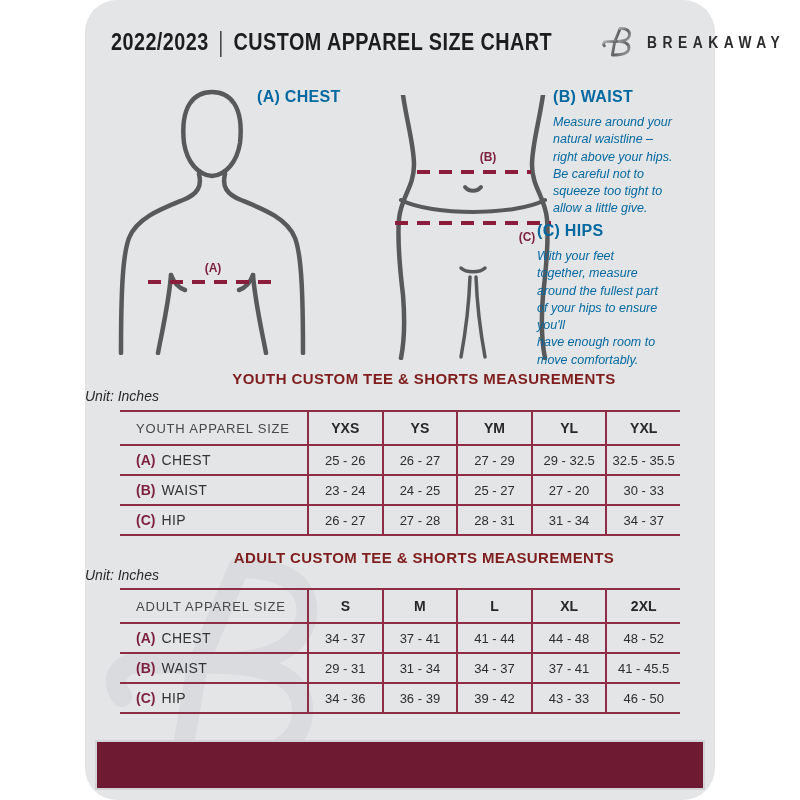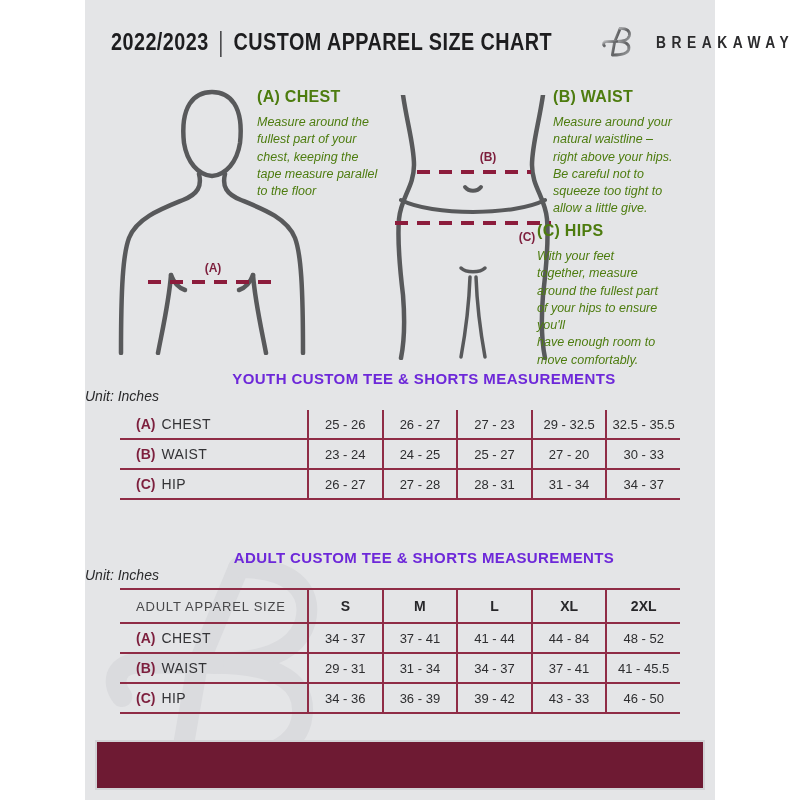--- a/index.html
+++ b/index.html
@@ -1,37 +1,37 @@
 <!DOCTYPE html>
 <html><head>
 <meta charset="utf-8">
 <style>
   * { margin:0; padding:0; box-sizing:border-box; }
   html,body { width:800px; height:800px; background:#ffffff; font-family:"Liberation Sans", sans-serif; }
   .canvas { position:relative; width:800px; height:800px; background:#ffffff; overflow:hidden; }
-  .page { position:absolute; left:85px; top:0; width:630px; height:800px; background:#e4e5e7; }
+  .page { position:absolute; left:85px; top:0; width:630px; height:800px; background:#e4e5e7;border-radius:32px; }
 
   
   .hdr { position:absolute; left:0; top:22px; width:100%; height:40px; display:flex; align-items:center; justify-content:space-between; padding:0 26px; }
   .hdr-title { display:flex; align-items:center; gap:11px; color:#1d1d1f; font-weight:bold; font-size:22px; letter-spacing:.5px; transform:scale(.9,1.12); transform-origin:left center; white-space:nowrap; }
   .hdr-sep { font-weight:normal; color:#3a3a3c; font-size:20px; transform:scaleY(1.2); }
-  .brand { display:flex; align-items:center; gap:9px; }
+  .brand { display:flex; align-items:center; }
   .brand-name { font-weight:bold; font-size:15px; letter-spacing:6px; color:#2b2b2d; transform:scale(.92,1.05); transform-origin:right center; white-space:nowrap; }
 
   
-  .guide-block { position:absolute; color:#4d7c0f; z-index:2; }
+  .guide-block { position:absolute; color:#0369a1; z-index:2; }
   .guide-h { font-weight:bold; font-size:16px; letter-spacing:.3px; margin-bottom:8px; }
   .guide-t { font-style:italic; font-size:12.5px; line-height:1.38; white-space:pre-line; }
   .fig { position:absolute; z-index:1; }
   .outline { fill:none; stroke:#58595b; stroke-width:4.5; stroke-linecap:round; }
   .dash { fill:none; stroke:#8c1c3c; stroke-width:4; stroke-dasharray:13 9; stroke-linecap:butt; }
   .figlabel { fill:#7d1f3d; font-weight:bold; font-size:12px; font-family:"Liberation Sans",sans-serif; }
 
   
-  .sec-title { position:absolute; width:100%; text-align:center; font-weight:bold; font-size:15px; letter-spacing:.4px; color:#6d28d9; z-index:2;padding-left:48px; }
+  .sec-title { position:absolute; width:100%; text-align:center; font-weight:bold; font-size:15px; letter-spacing:.4px; color:#7f1d1d; z-index:2;padding-left:48px; }
   .sec-unit { position:absolute; width:100%; text-align:left; font-style:italic; font-size:14px; color:#2a2a2c; z-index:2; }
   .size-table { position:absolute; left:35px; width:560px; z-index:2; }
   .trow { display:grid; grid-template-columns:187px repeat(5,1fr); border-bottom:2px solid #8f2c46; }
   .trow.head { border-top:2px solid #8f2c46; height:36px; }
   .trow.data { height:30px; }
   .cell { display:flex; align-items:center; justify-content:center; font-size:13px; color:#2e2e30; }
   .cell.vline { border-left:2px solid #8f2c46; }
   .cell.first { justify-content:flex-start; padding-left:16px; }
   .col-h { font-weight:bold; font-size:14px; color:#27272a; }
   .side-h { font-size:13px; letter-spacing:.8px; color:#48484a; }
@@ -106,25 +106,20 @@
       <path class="outline" style="stroke-width:4" d="M 14 105 C 45 121 127 121 158 105"></path>
       <path class="dash" d="M 8 128 L 164 128"></path>
       <text class="figlabel" x="140" y="146" text-anchor="middle">(C)</text>
       <path class="outline" style="stroke-width:3.5" d="M 74 173 C 79 178 93 178 98 173"></path>
       <path class="outline" style="stroke-width:3.5" d="M 83 182 C 82 210 78 240 74 262"></path>
       <path class="outline" style="stroke-width:3.5" d="M 89 182 C 90 210 94 240 98 262"></path>
     </svg>
 
     <div class="guide-block" style="left:172px; top:88px; width:145px;">
       <div class="guide-h">(A) CHEST</div>
-      <div class="guide-t">Measure around the
-fullest part of your
-chest, keeping the
-tape measure parallel
-to the floor</div>
     </div>
     <div class="guide-block" style="left:468px; top:88px; width:140px;">
       <div class="guide-h">(B) WAIST</div>
       <div class="guide-t">Measure around your
 natural waistline –
 right above your hips.
 Be careful not to
 squeeze too tight to
 allow a little give.</div>
     </div>
@@ -135,28 +130,36 @@
 around the fullest part
 of your hips to ensure
 you'll
 have enough room to
 move comfortably.</div>
     </div>
 
     <div class="sec-title" style="top:370px;">YOUTH CUSTOM TEE &amp; SHORTS MEASUREMENTS</div>
     <div class="sec-unit" style="top:388px;">Unit: Inches</div>
     <div class="size-table" style="top:410px;">
+      <div class="trow head">
+        <div class="cell first side-h">YOUTH APPAREL SIZE</div>
+        <div class="cell vline col-h">YXS</div>
+        <div class="cell vline col-h">YS</div>
+        <div class="cell vline col-h">YM</div>
+        <div class="cell vline col-h">YL</div>
+        <div class="cell vline col-h">YXL</div>
+      </div>
       <div class="trow data">
         <div class="cell first">
             <span class="rkey">(A)</span>
             <span class="rname">CHEST</span>
           </div>
         <div class="cell vline">25 - 26</div>
         <div class="cell vline">26 - 27</div>
-        <div class="cell vline">27 - 23</div>
+        <div class="cell vline">27 - 29</div>
         <div class="cell vline">29 - 32.5</div>
         <div class="cell vline">32.5 - 35.5</div>
       </div>
       <div class="trow data">
         <div class="cell first">
             <span class="rkey">(B)</span>
             <span class="rname">WAIST</span>
           </div>
         <div class="cell vline">23 - 24</div>
         <div class="cell vline">24 - 25</div>
@@ -189,21 +192,21 @@
         <div class="cell vline col-h">2XL</div>
       </div>
       <div class="trow data">
         <div class="cell first">
             <span class="rkey">(A)</span>
             <span class="rname">CHEST</span>
           </div>
         <div class="cell vline">34 - 37</div>
         <div class="cell vline">37 - 41</div>
         <div class="cell vline">41 - 44</div>
-        <div class="cell vline">44 - 84</div>
+        <div class="cell vline">44 - 48</div>
         <div class="cell vline">48 - 52</div>
       </div>
       <div class="trow data">
         <div class="cell first">
             <span class="rkey">(B)</span>
             <span class="rname">WAIST</span>
           </div>
         <div class="cell vline">29 - 31</div>
         <div class="cell vline">31 - 34</div>
         <div class="cell vline">34 - 37</div>

